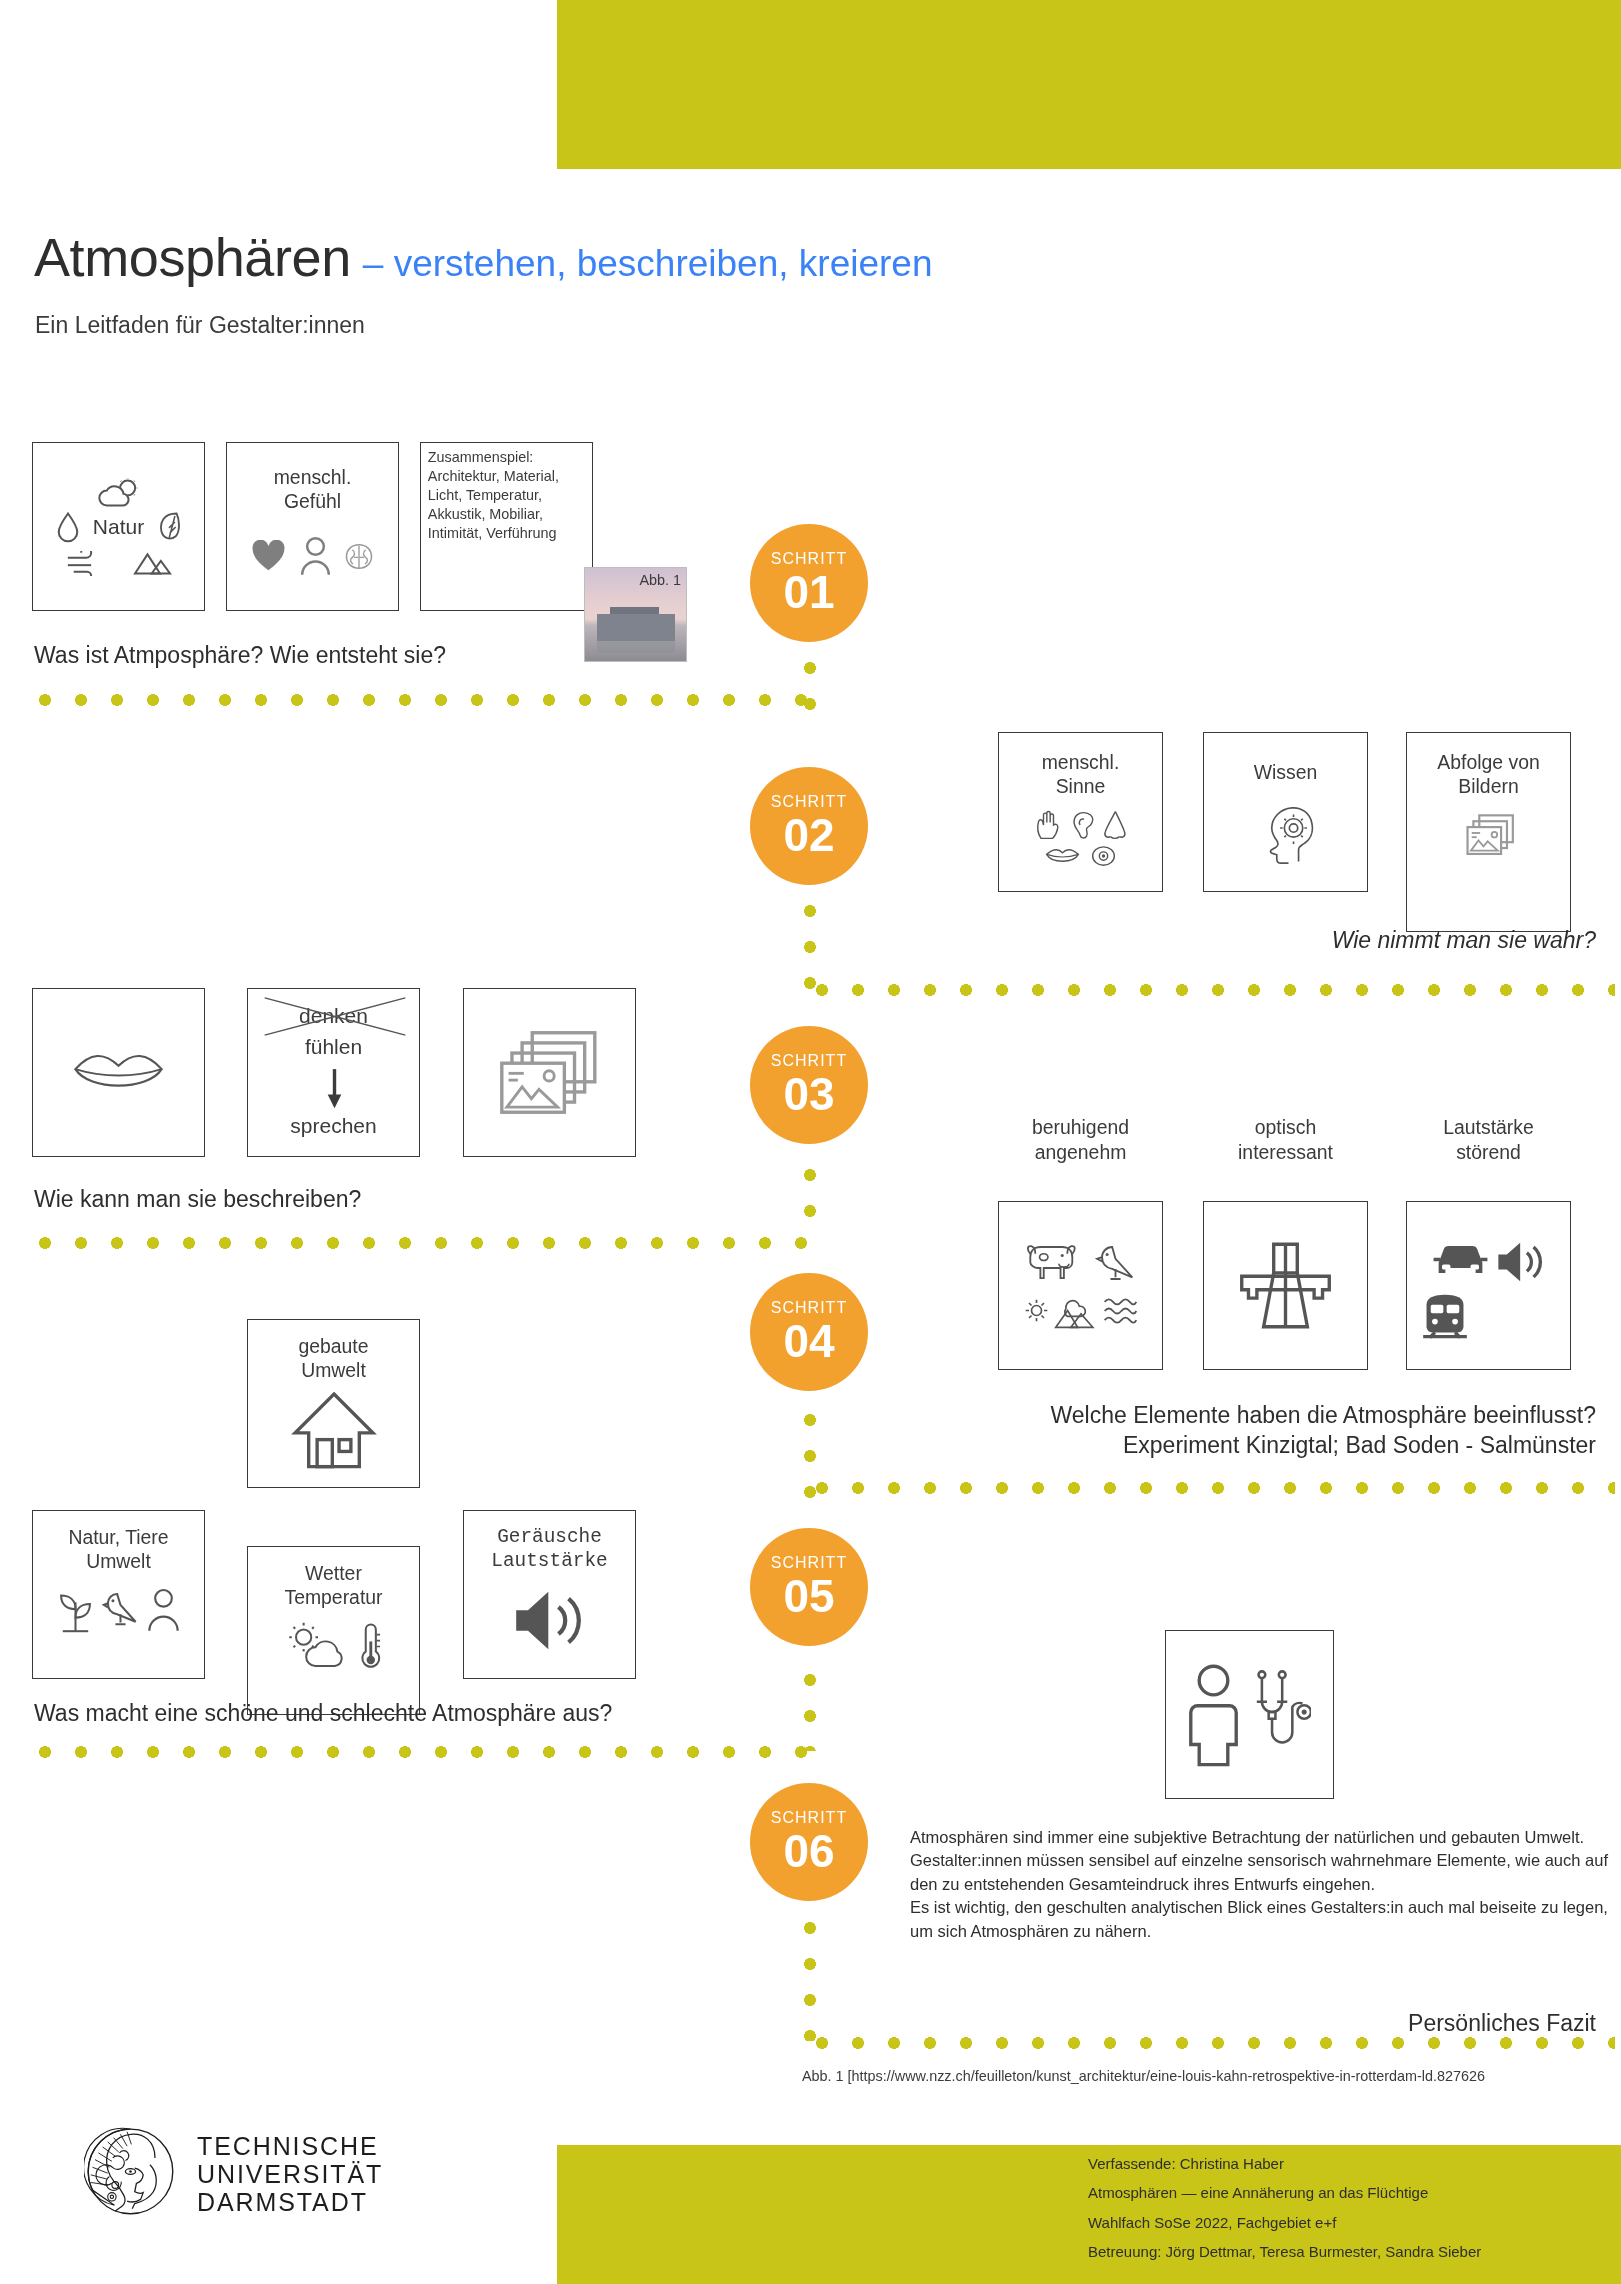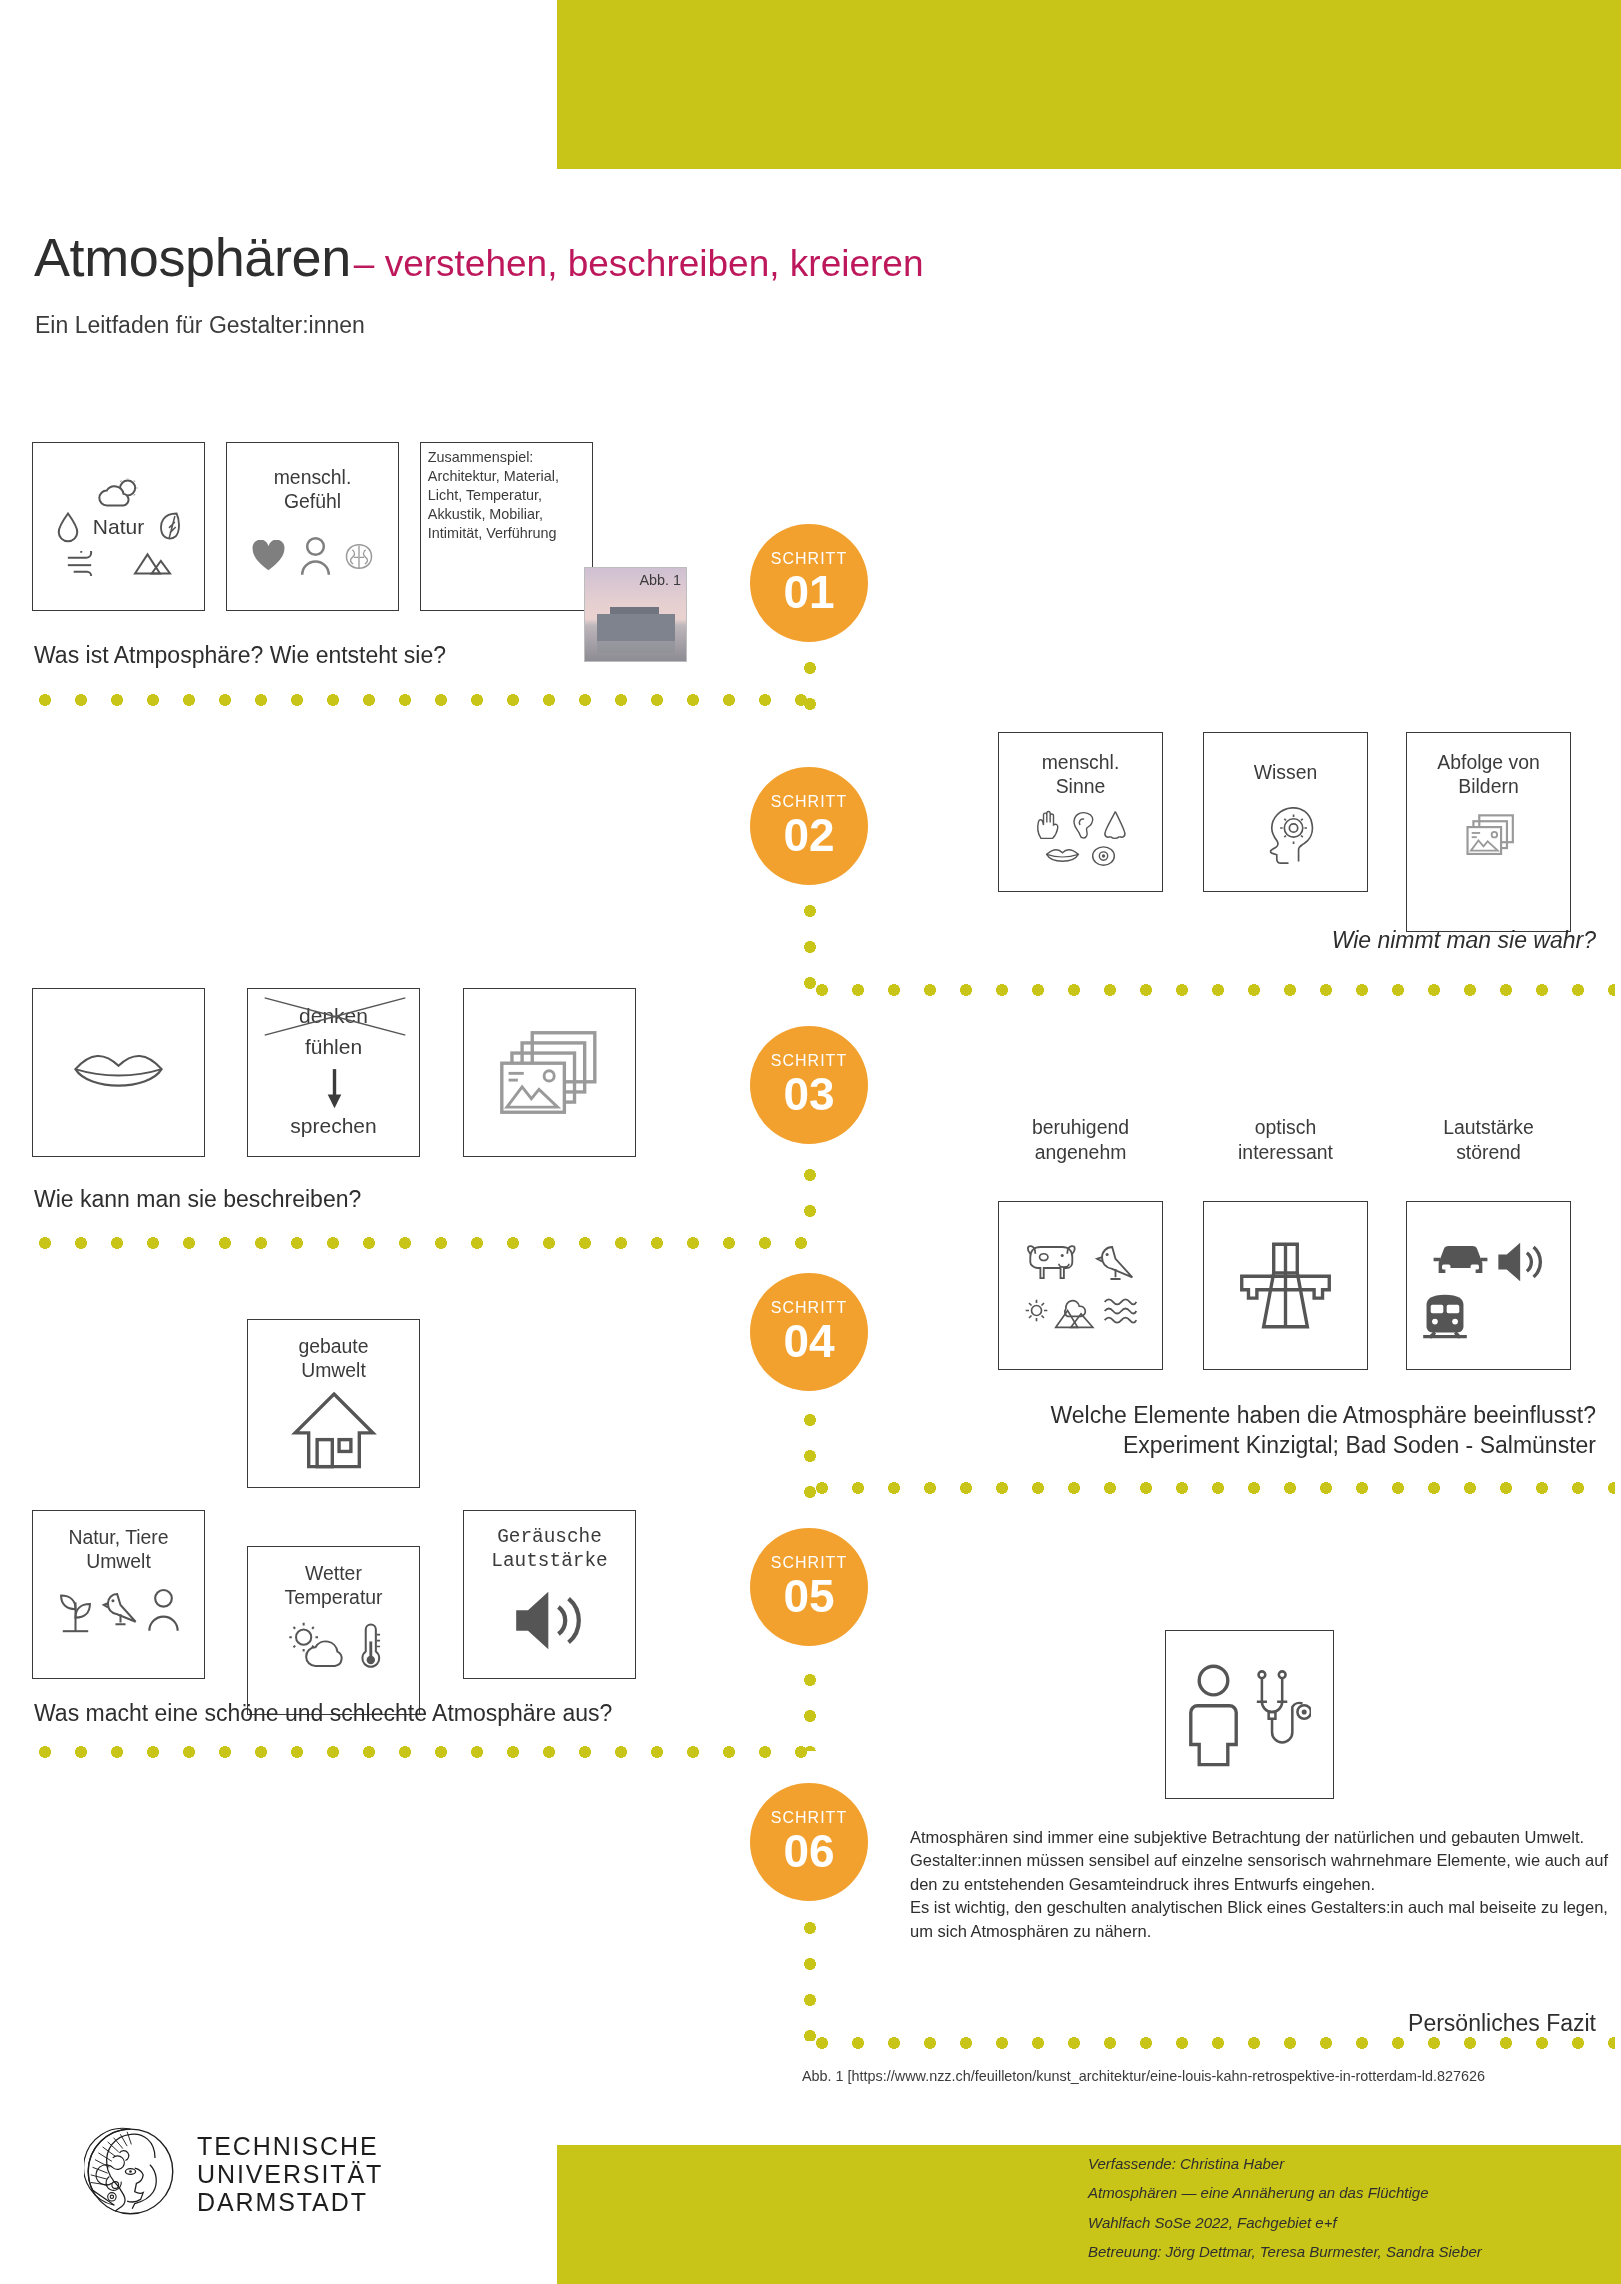--- a/index.html
+++ b/index.html
@@ -8,22 +8,22 @@
   .abs{position:absolute;}
 
   
   #top-banner{left:557px;top:0;width:1064px;height:169px;background:#c8c518;}
   #bottom-banner{left:557px;top:2145px;width:1064px;height:139px;background:#c8c518;}
 
   
   #title-wrap{left:34px;top:226px;width:1520px;}
   #title-main{font-size:54px;font-weight:400;color:#2e2e2e;letter-spacing:-0.4px;
               display:inline-block;vertical-align:baseline;}
-  #title-sub{font-size:37px;font-weight:400;color:#be185d;display:inline-block;
-             vertical-align:baseline;margin-left:3px;}
+  #title-sub{font-size:37px;font-weight:400;color:#3b82f6;display:inline-block;
+             vertical-align:baseline;margin-left:12px;}
   #subtitle{left:35px;top:312px;font-size:23px;color:#3b3b3b;}
 
   
   .card{position:absolute;border:1.7px solid #3a3a3a;background:#fff;box-sizing:border-box;
         display:flex;flex-direction:column;align-items:center;}
   .card-title{font-size:19.4px;line-height:1.25;text-align:center;color:#3b3b3b;margin-top:10px;}
   .card-text{font-size:14.4px;line-height:1.32;color:#3b3b3b;text-align:left;
              align-self:flex-start;padding:5px 6.8px 0 6.8px;}
   .icon-row{display:flex;align-items:center;justify-content:center;gap:8.4px;width:100%;}
   .icon-area{flex:1;display:flex;flex-direction:column;justify-content:center;
@@ -65,21 +65,21 @@
               line-height:1.42;color:#2e2e2e;}
   #fazit-label{position:absolute;right:25px;top:2010px;font-size:23px;color:#2e2e2e;}
 
   
   #citation{position:absolute;left:802px;top:2068px;font-size:14.4px;color:#3b3b3b;}
 
   
   #tu-logo{position:absolute;left:84px;top:2124px;display:flex;align-items:center;gap:20px;}
   #tu-name{font-size:25px;line-height:1.12;letter-spacing:1.9px;color:#1d1d1d;
            font-family:"Liberation Sans","DejaVu Sans",sans-serif;}
-  #credits{position:absolute;left:1088px;top:2149px;font-size:15px;line-height:1.95;color:#2e2e2e;font-style:italic;}
+  #credits{position:absolute;left:1088px;top:2149px;font-size:15px;line-height:1.95;color:#2e2e2e;}
 </style>
 </head>
 <body>
 
 <div class="abs" id="top-banner"></div>
 <div class="abs" id="bottom-banner"></div>
 
 <div class="abs" id="title-wrap">
   <span id="title-main">Atmosphären</span><span id="title-sub">– verstehen, beschreiben, kreieren</span>
 </div>

